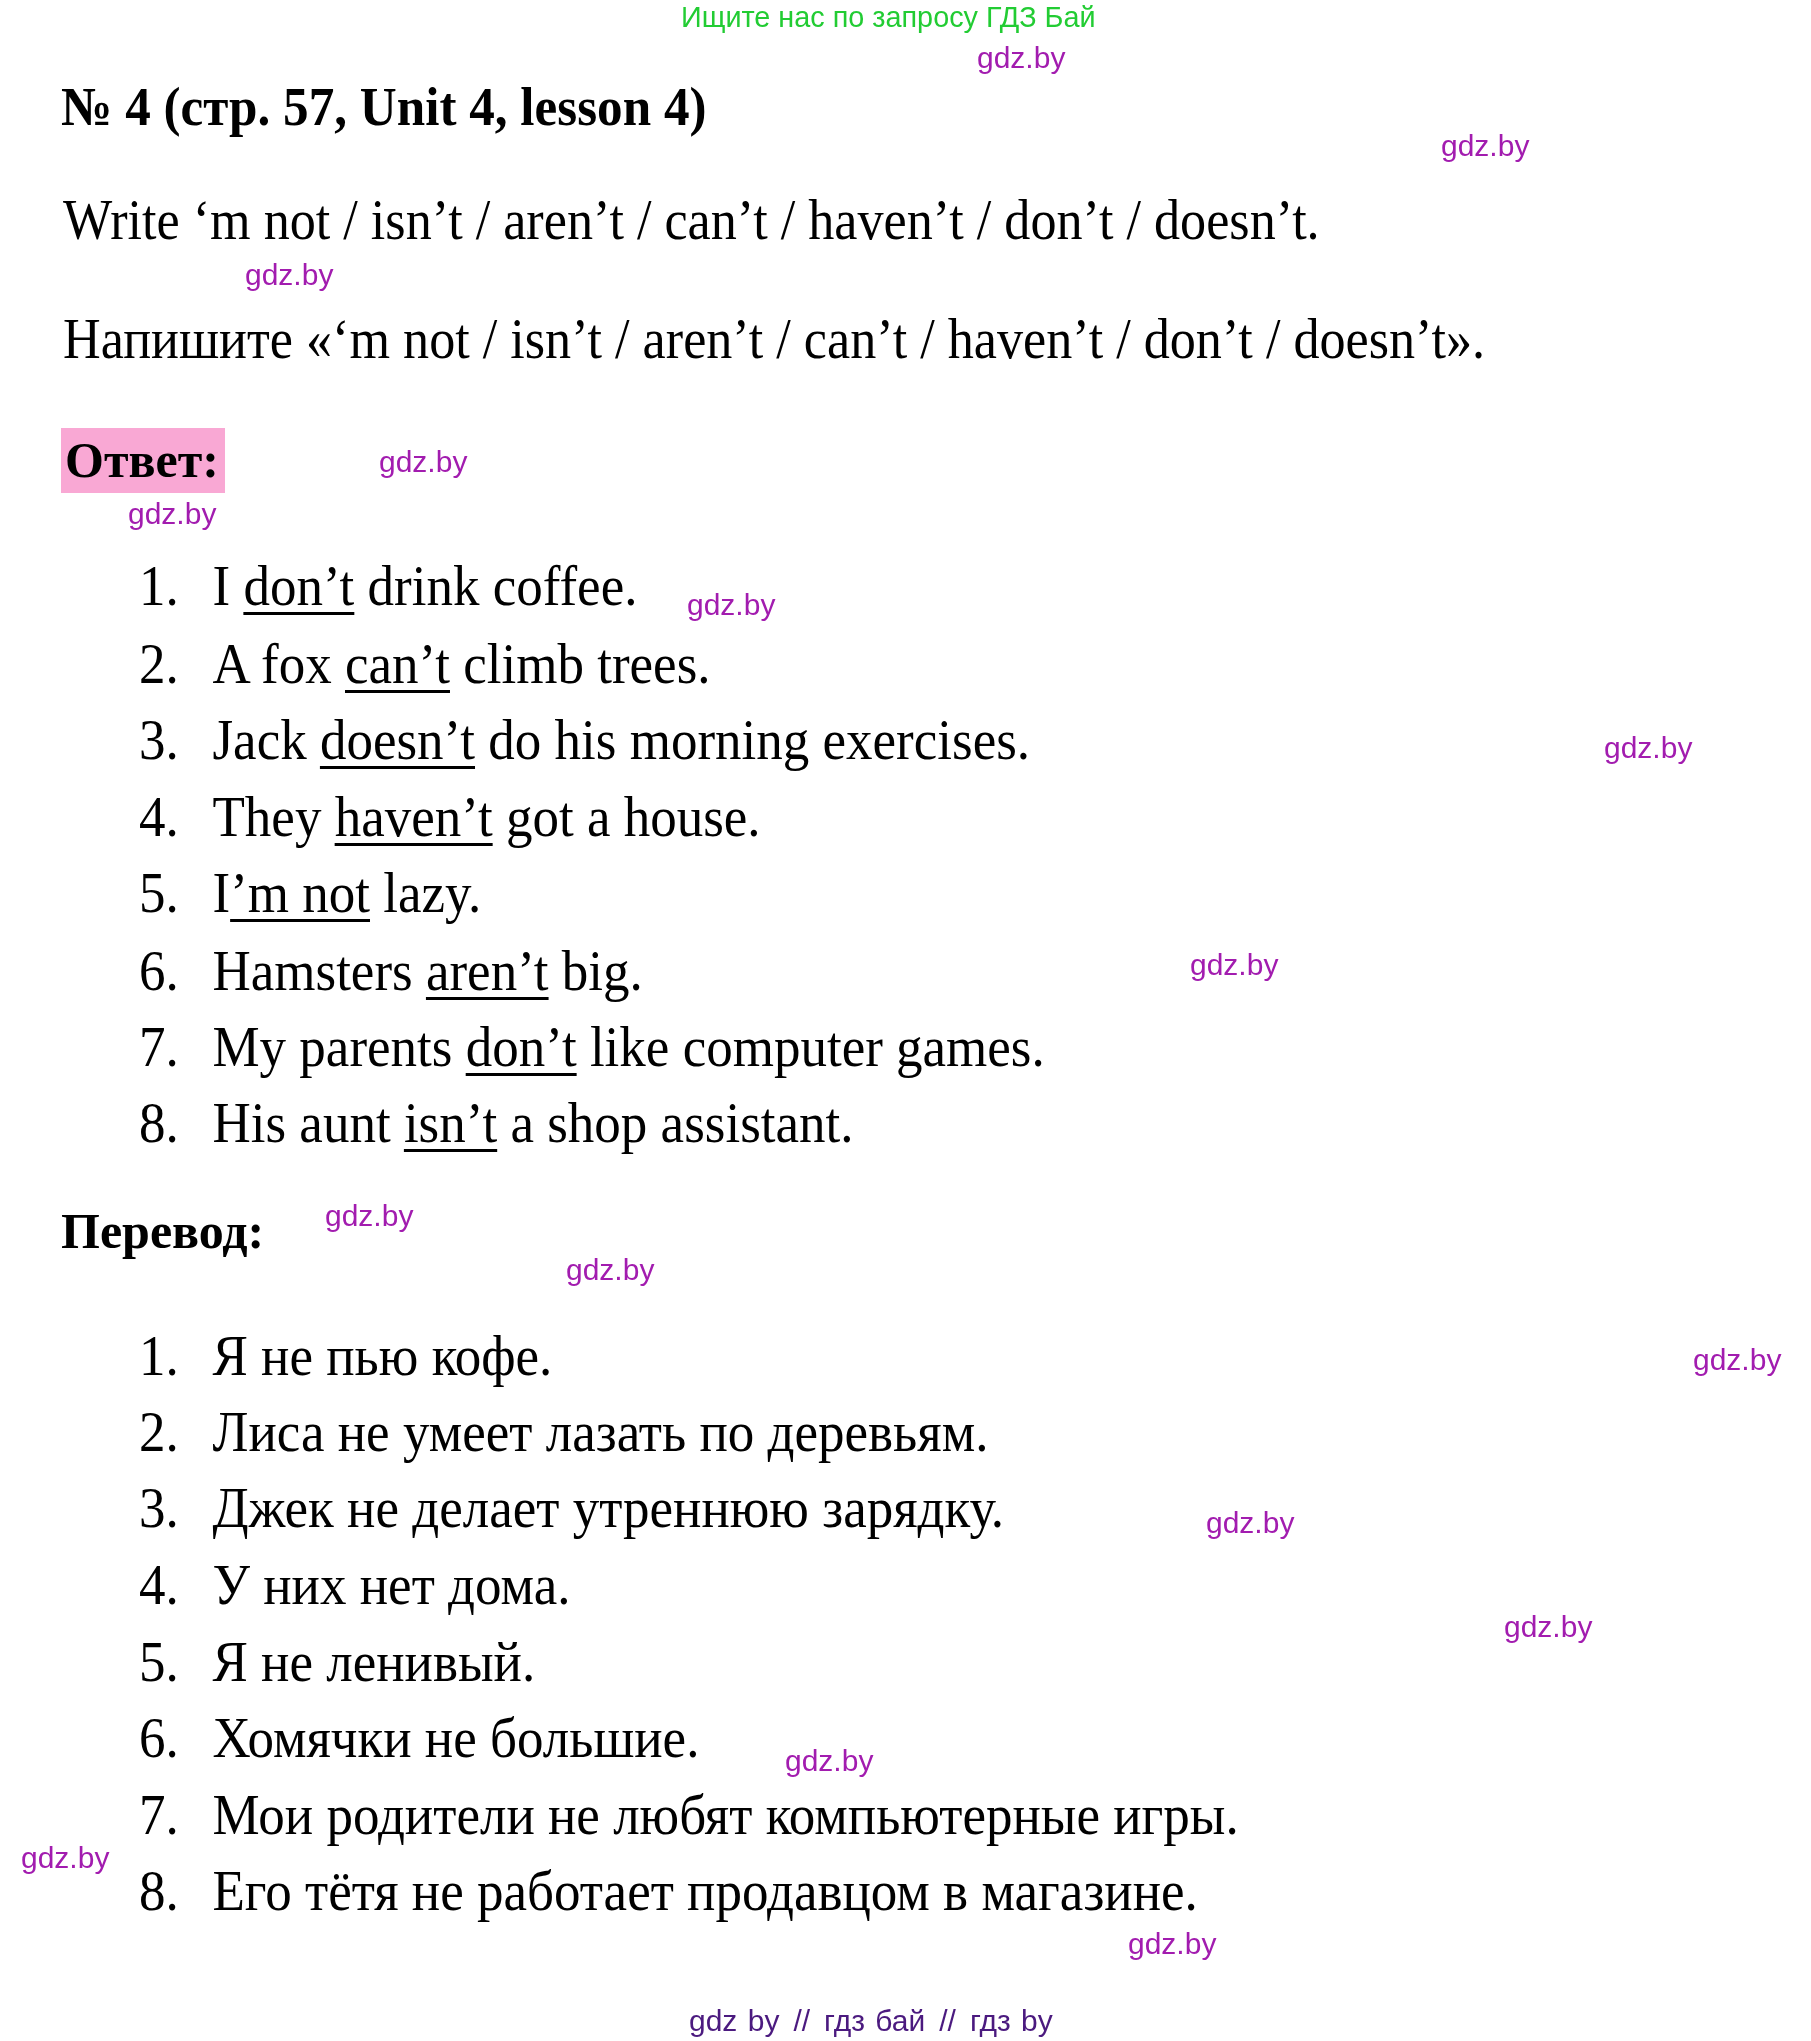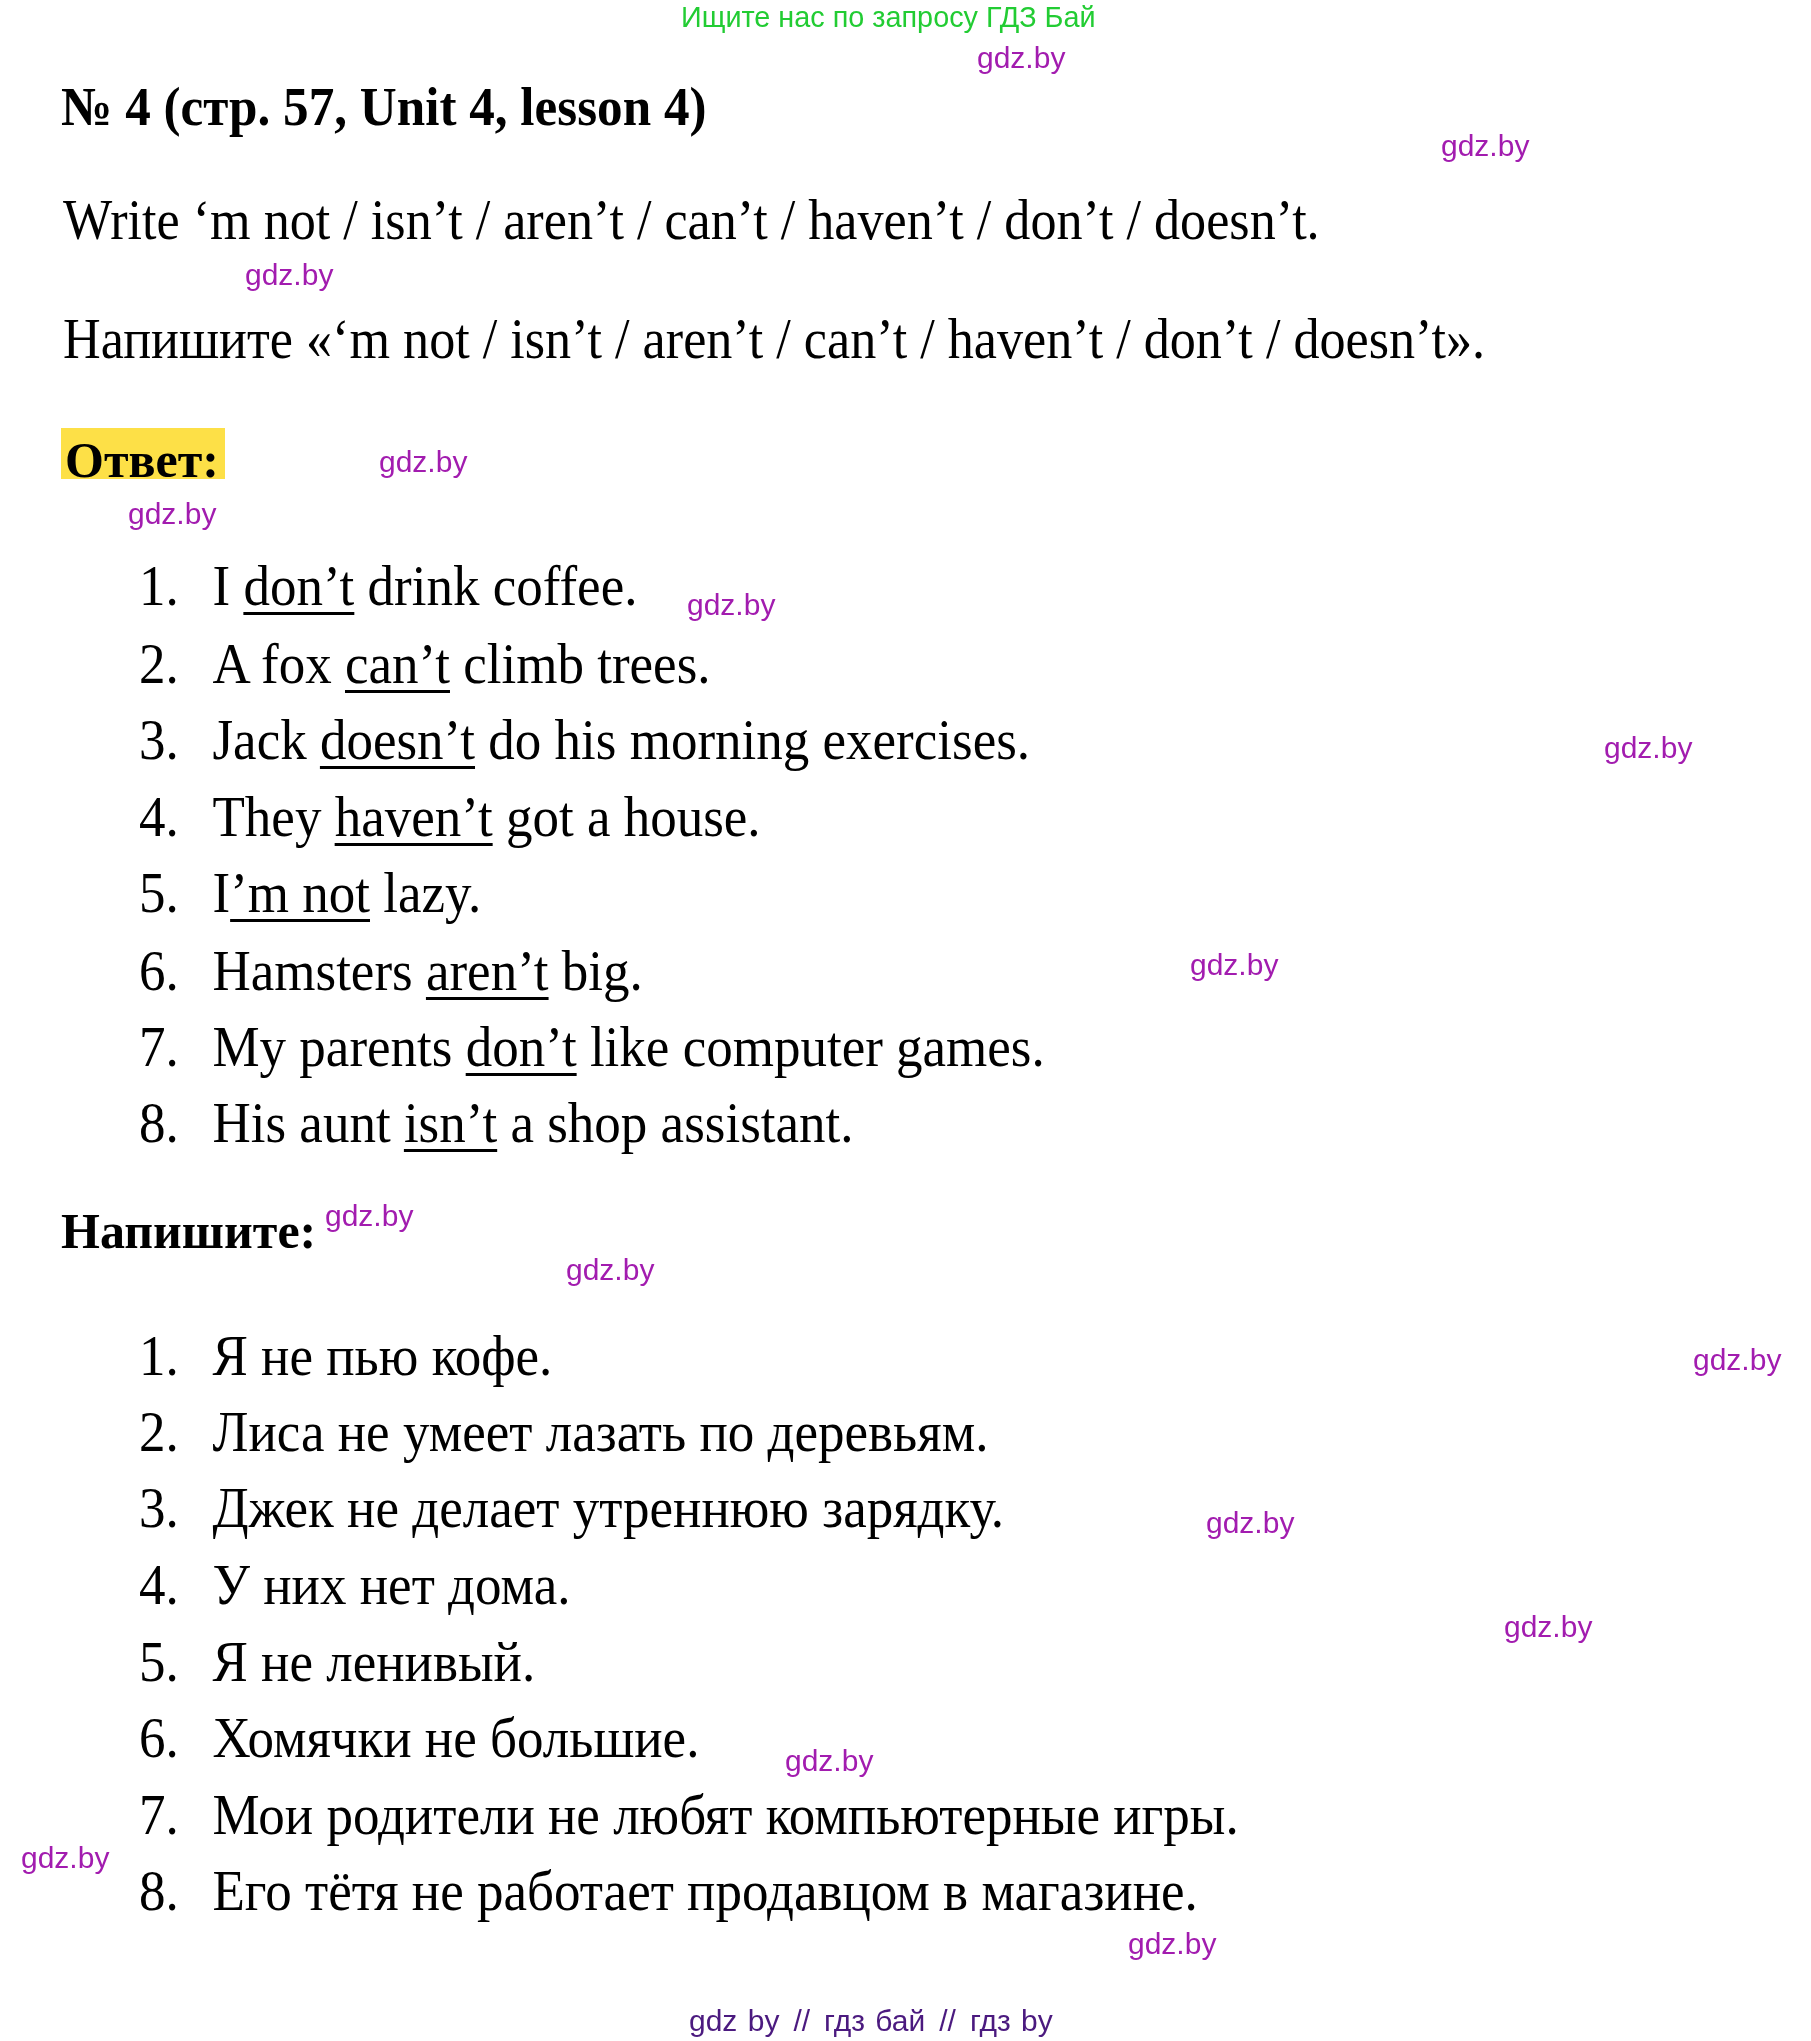--- a/index.html
+++ b/index.html
@@ -7,21 +7,21 @@
   .abs { position: absolute; white-space: nowrap; line-height: 1; }
   .serif { font-family: "Liberation Serif", "DejaVu Serif", serif; color: #000; }
   .sans { font-family: "Liberation Sans", "DejaVu Sans", sans-serif; }
 
   .promo { left: 681px; top: 2px; font-size: 30px; color: #22cc33; transform-origin: 0 0; transform: scaleX(0.96); }
   .title { left: 61px; top: 79px; font-size: 55px; font-weight: bold; transform-origin: 0 0; transform: scaleX(0.93); }
   .instr { left: 63px; font-size: 57px; transform-origin: 0 0; transform: scaleX(0.915); }
   .instr-en { top: 191px; }
   .instr-ru { top: 310px; }
 
-  .answer-head { left: 61px; top: 428px; height: 51px; background: #fde047; padding: 0 6px 0 4px;
+  .answer-head { left: 61px; top: 428px; height: 65px; background: #f9a8d4; padding: 0 6px 0 4px;
                  font-size: 50px; font-weight: bold; line-height: 65px; }
   .trans-head { left: 61px; top: 1206px; font-size: 50px; font-weight: bold; }
 
   .item { left: 139px; font-size: 57px; transform-origin: 0 0; transform: scaleX(0.93); }
   .item .num { display: inline-block; width: 79px; }
   .item u { text-decoration: underline; text-decoration-thickness: 3px; text-underline-offset: 7px; }
 
   .wm { font-size: 30px; color: #a21caf; }
 
   .footer { left: 689px; top: 2006px; font-size: 30px; color: #4b1a7f; word-spacing: 2px; }
@@ -57,21 +57,21 @@
 <div class="abs serif item" style="top:942px">
   <span class="num">6.</span><span>Hamsters </span><u>aren’t</u><span> big.</span>
 </div>
 <div class="abs serif item" style="top:1018px">
   <span class="num">7.</span><span>My parents </span><u>don’t</u><span> like computer games.</span>
 </div>
 <div class="abs serif item" style="top:1094px">
   <span class="num">8.</span><span>His aunt </span><u>isn’t</u><span> a shop assistant.</span>
 </div>
 
-<div class="abs serif trans-head">Напишите:</div>
+<div class="abs serif trans-head">Перевод:</div>
 
 <div class="abs serif item" style="top:1327px">
   <span class="num">1.</span><span>Я не пью кофе.</span>
 </div>
 <div class="abs serif item" style="top:1403px">
   <span class="num">2.</span><span>Лиса не умеет лазать по деревьям.</span>
 </div>
 <div class="abs serif item" style="top:1479px">
   <span class="num">3.</span><span>Джек не делает утреннюю зарядку.</span>
 </div>

